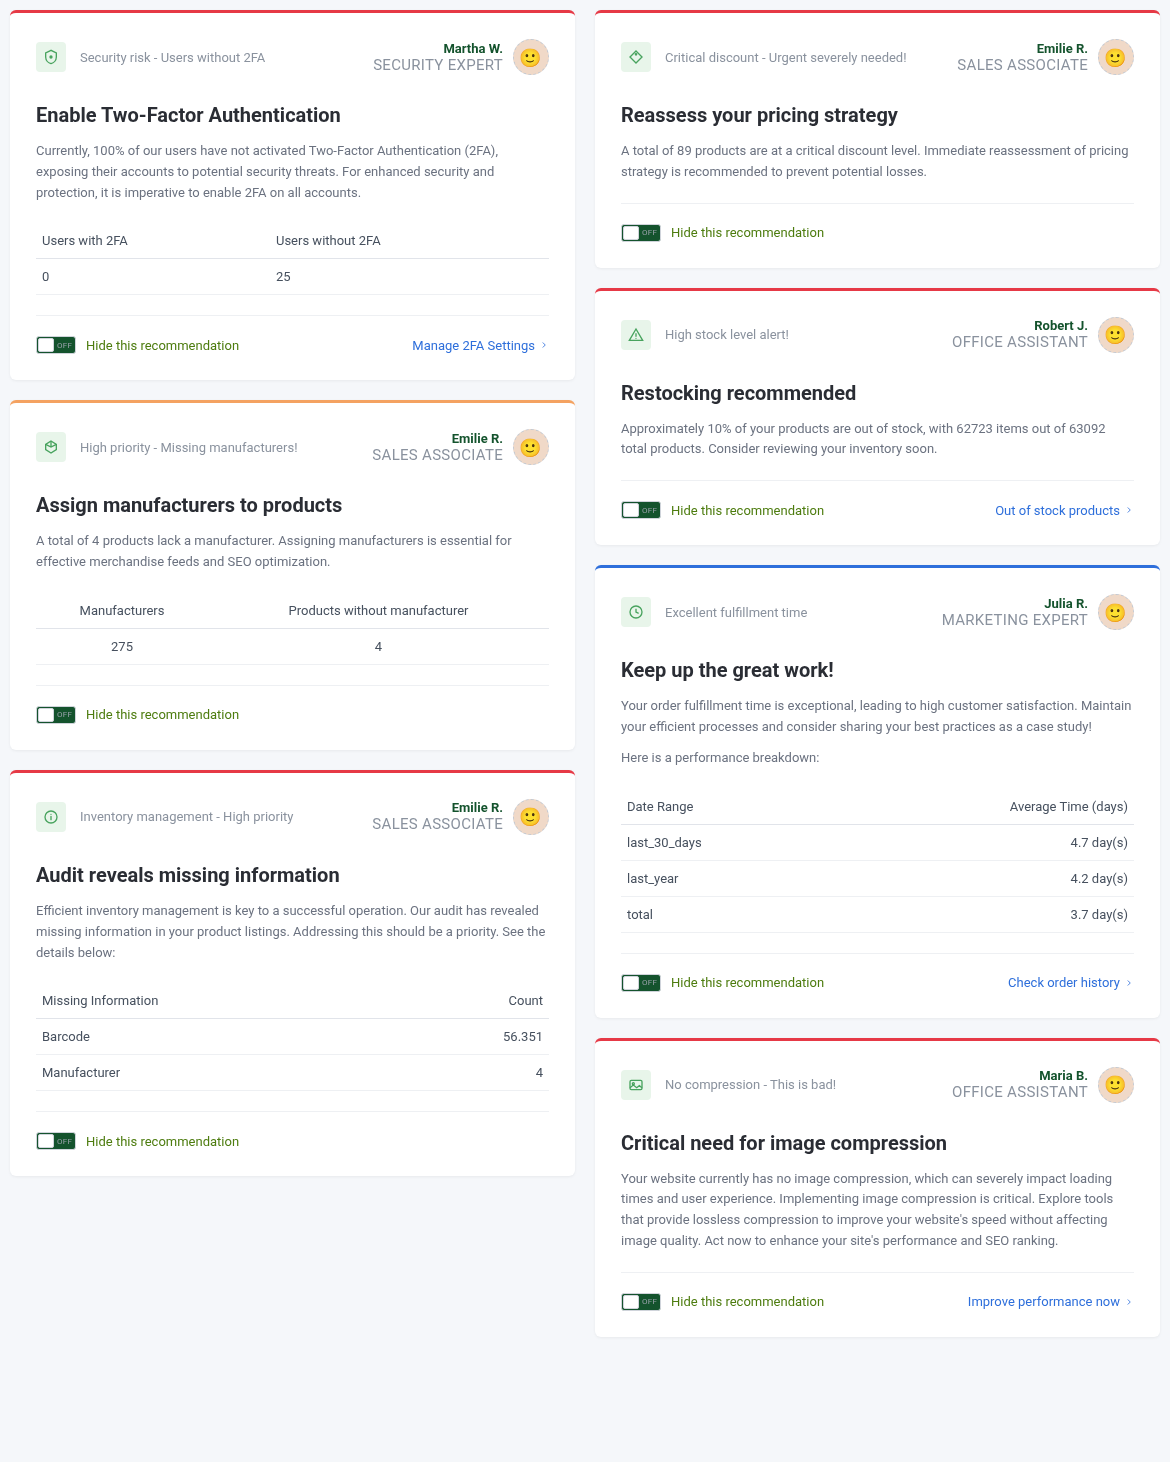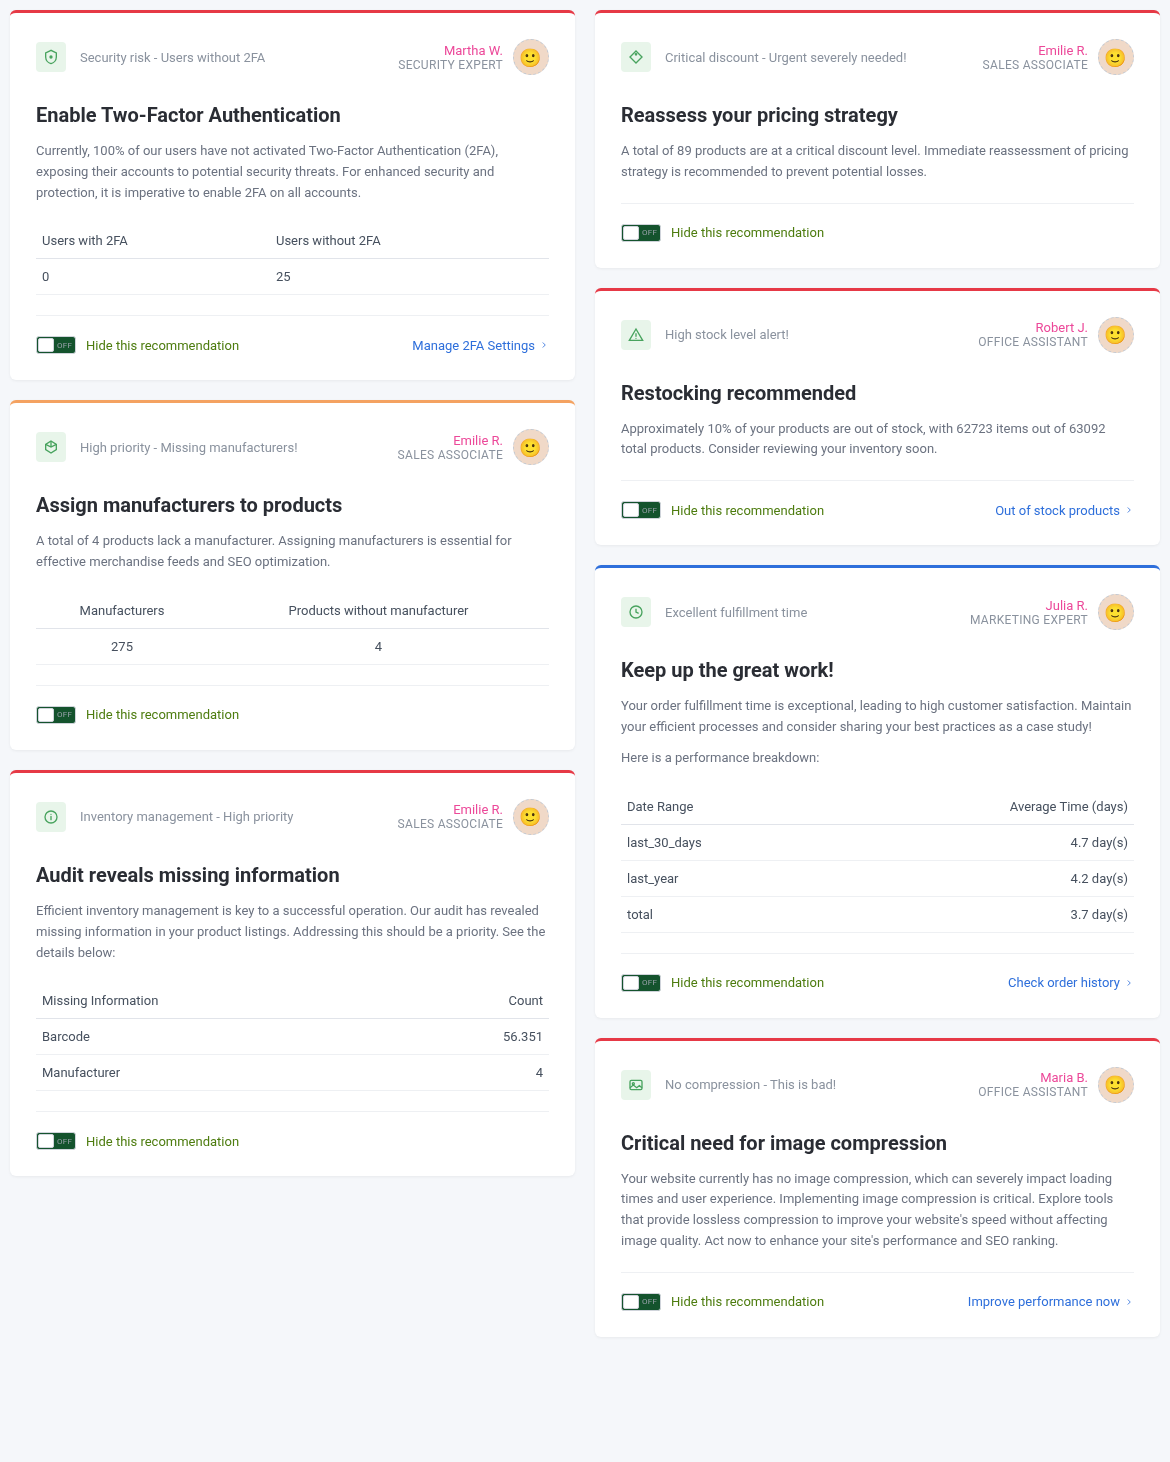--- a/index.html
+++ b/index.html
@@ -8,22 +8,22 @@
 .col { flex: 1; display: flex; flex-direction: column; gap: 20px; }
 .card { background: #fff; border-radius: 6px; box-shadow: 0 1px 3px rgba(0,0,0,0.06); padding: 26px; border-top: 3px solid; }
 .card.red { border-top-color: #e63946; }
 .card.orange { border-top-color: #f4a261; }
 .card.blue { border-top-color: #2e6fdb; }
 .card-head { display: flex; align-items: center; margin-bottom: 28px; }
 .icon-box { width: 30px; height: 30px; border-radius: 4px; background: #e8f5ea; display: flex; align-items: center; justify-content: center; margin-right: 14px; flex-shrink: 0; }
 .icon-box svg { width: 16px; height: 16px; }
 .tag { color: #8a929e; font-size: 13px; flex: 1; }
 .author { text-align: right; margin-right: 10px; }
-.author-name { font-size: 13px; font-weight: 400; color: #ec4899; }
-.author-role { font-size: 12px; color: #8a929e; letter-spacing: 0.3px; }
+.author-name { font-size: 13px; font-weight: 700; color: #14532d; }
+.author-role { font-size: 15px; color: #8a929e; letter-spacing: 0.3px; }
 .avatar { width: 36px; height: 36px; border-radius: 50%; border: 1px dashed #c5c9d0; display: flex; align-items: center; justify-content: center; background: #f0d9c8; flex-shrink: 0; font-size: 18px; }
 .card-title { font-size: 20px; font-weight: 700; color: #2a2d34; margin-bottom: 14px; }
 .card-desc { font-size: 13px; color: #6b7280; line-height: 1.6; margin-bottom: 20px; }
 table { width: 100%; border-collapse: collapse; font-size: 13px; color: #46505e; margin-bottom: 20px; }
 table th, table td { text-align: left; padding: 10px 6px; border-bottom: 1px solid #eef0f3; font-weight: 400; }
 table th { border-bottom: 1px solid #e1e4ea; }
 .card-foot { display: flex; align-items: center; justify-content: space-between; border-top: 1px solid #eef0f3; padding-top: 20px; }
 .toggle-wrap { display: flex; align-items: center; gap: 10px; }
 .toggle { width: 40px; height: 18px; border: 1px solid #d0d4db; border-radius: 3px; position: relative; background: #14532d; cursor: pointer; display: flex; align-items: center; }
 .toggle-knob { width: 16px; height: 14px; background: #fff; border: 1px solid #d0d4db; border-radius: 2px; margin-left: 1px; }

